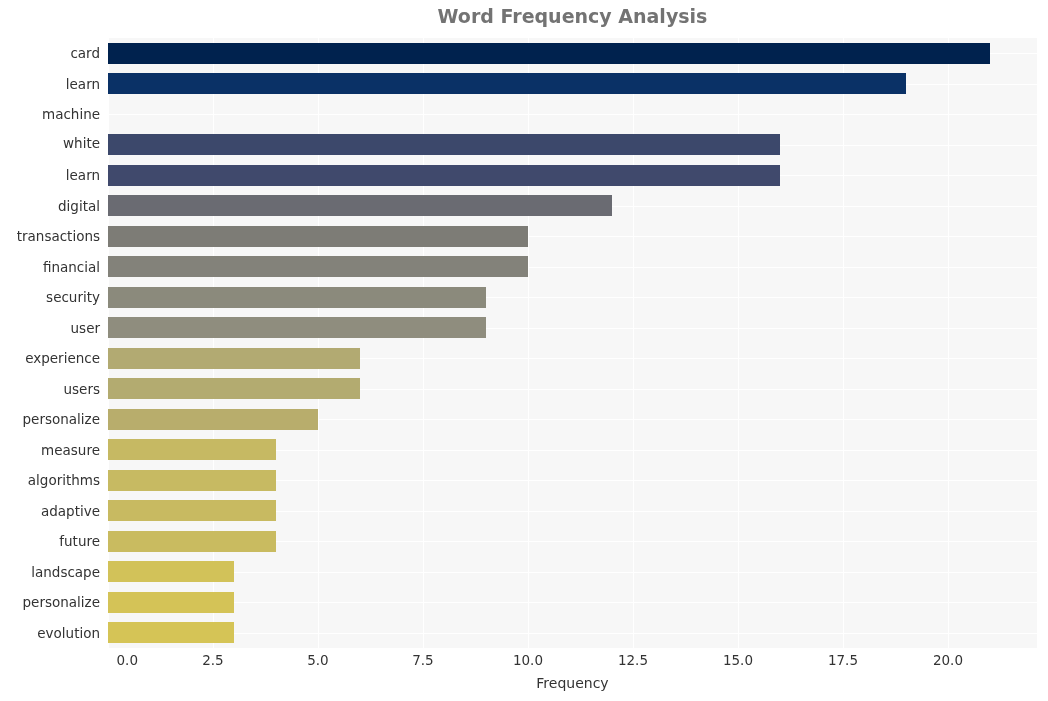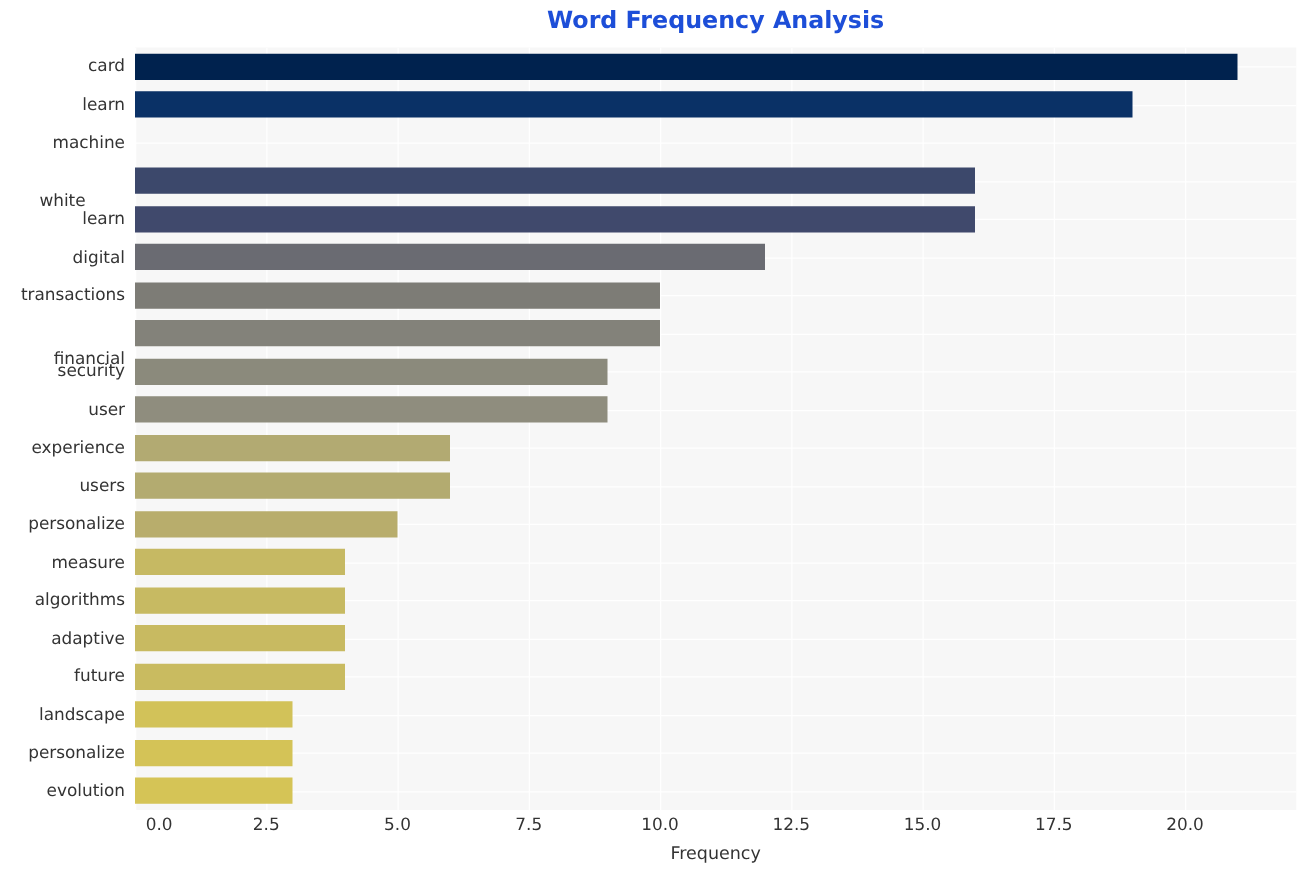--- a/index.html
+++ b/index.html
@@ -25,21 +25,21 @@
 
   
   #chart-title {
     position: absolute;
     left: 108px;
     top: 5px;
     width: 929px;
     text-align: center;
     font-size: 19px;
     font-weight: bold;
-    color: #1d4ed8;
+    color: #737373;
     letter-spacing: 0px;
     font-family: "DejaVu Sans", sans-serif;
   }
 
   
   #plot-area {
     position: absolute;
     left: 108px;
     top: 38px;
     width: 929px;
@@ -175,25 +175,25 @@
       <div class="bar" title="future: 4" style="top: 493px; width: 167.993px; background: rgb(201, 187, 96);"></div>
       <div class="bar" title="landscape: 3" style="top: 523px; width: 125.995px; background: rgb(210, 194, 89);"></div>
       <div class="bar" title="technologies: 3" style="top: 554px; width: 125.995px; background: rgb(212, 195, 87);"></div>
       <div class="bar" title="evolution: 3" style="top: 584px; width: 125.995px; background: rgb(213, 196, 86);"></div>
     </div>
 
   <div id="y-labels">
       <div class="ylabel" style="top: 8.25px; padding-left: 48px;">card</div>
       <div class="ylabel" style="top: 38.75px;">learn</div>
       <div class="ylabel" style="top: 69.25px;">machine</div>
-      <div class="ylabel" style="top: 116px; text-align: center;">white</div>
+      <div class="ylabel" style="top: 98px;">white</div>
       <div class="ylabel" style="top: 130.25px;">learn</div>
       <div class="ylabel" style="top: 160.75px;">digital</div>
       <div class="ylabel" style="top: 191.25px;">transactions</div>
-      <div class="ylabel" style="top: 221.75px; margin-top: 20px;">financial</div>
+      <div class="ylabel" style="top: 221.75px;">financial</div>
       <div class="ylabel" style="top: 252.25px;">security</div>
       <div class="ylabel" style="top: 282.75px;">user</div>
       <div class="ylabel" style="top: 313.25px;">experience</div>
       <div class="ylabel" style="top: 343.75px; text-align: right;">users</div>
       <div class="ylabel" style="top: 374.25px;">personalize</div>
       <div class="ylabel" style="top: 404.75px;">measure</div>
       <div class="ylabel" style="top: 435.25px;">algorithms</div>
       <div class="ylabel" style="top: 465.75px;">adaptive</div>
       <div class="ylabel" style="top: 496.25px; padding-left: 16px;">future</div>
       <div class="ylabel" style="top: 526.75px;">landscape</div>

